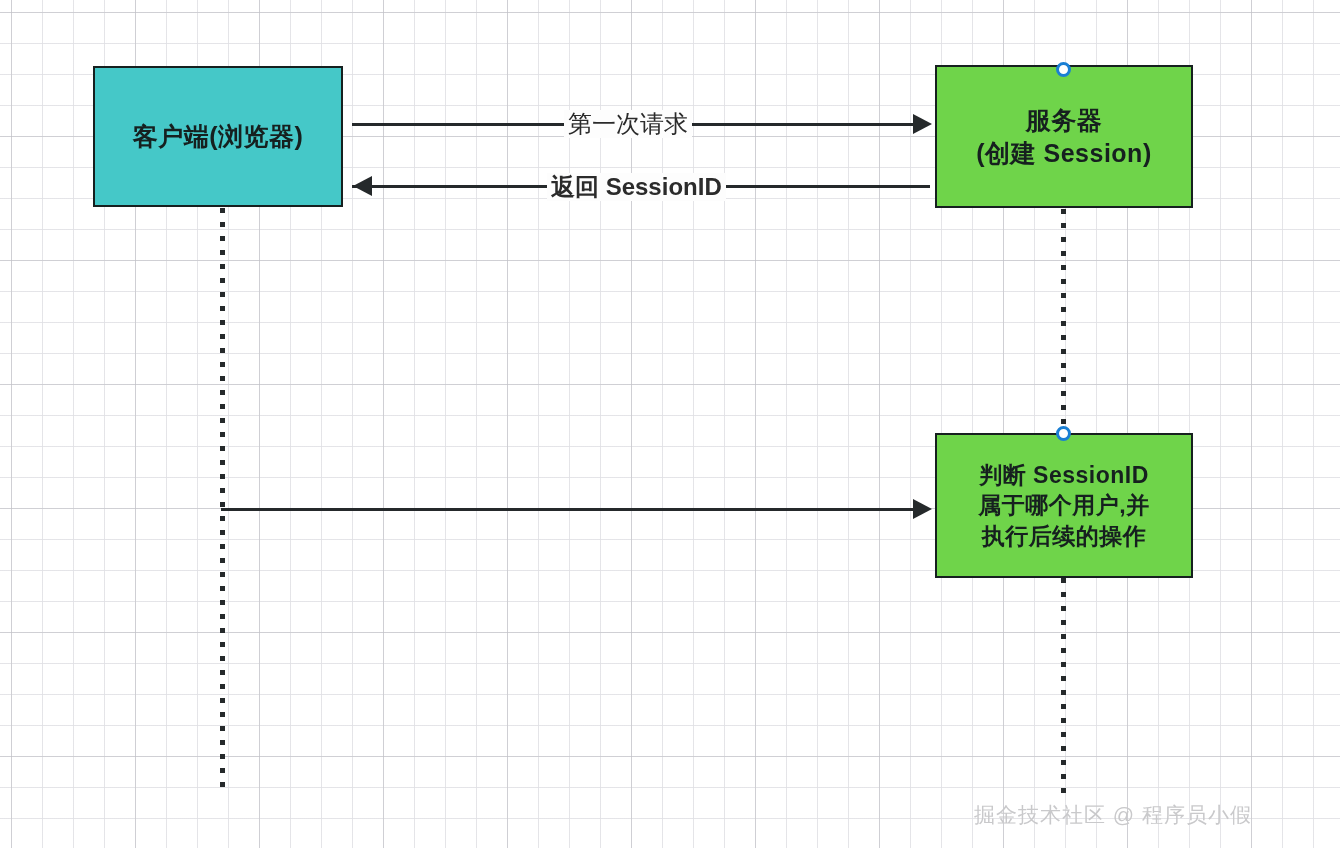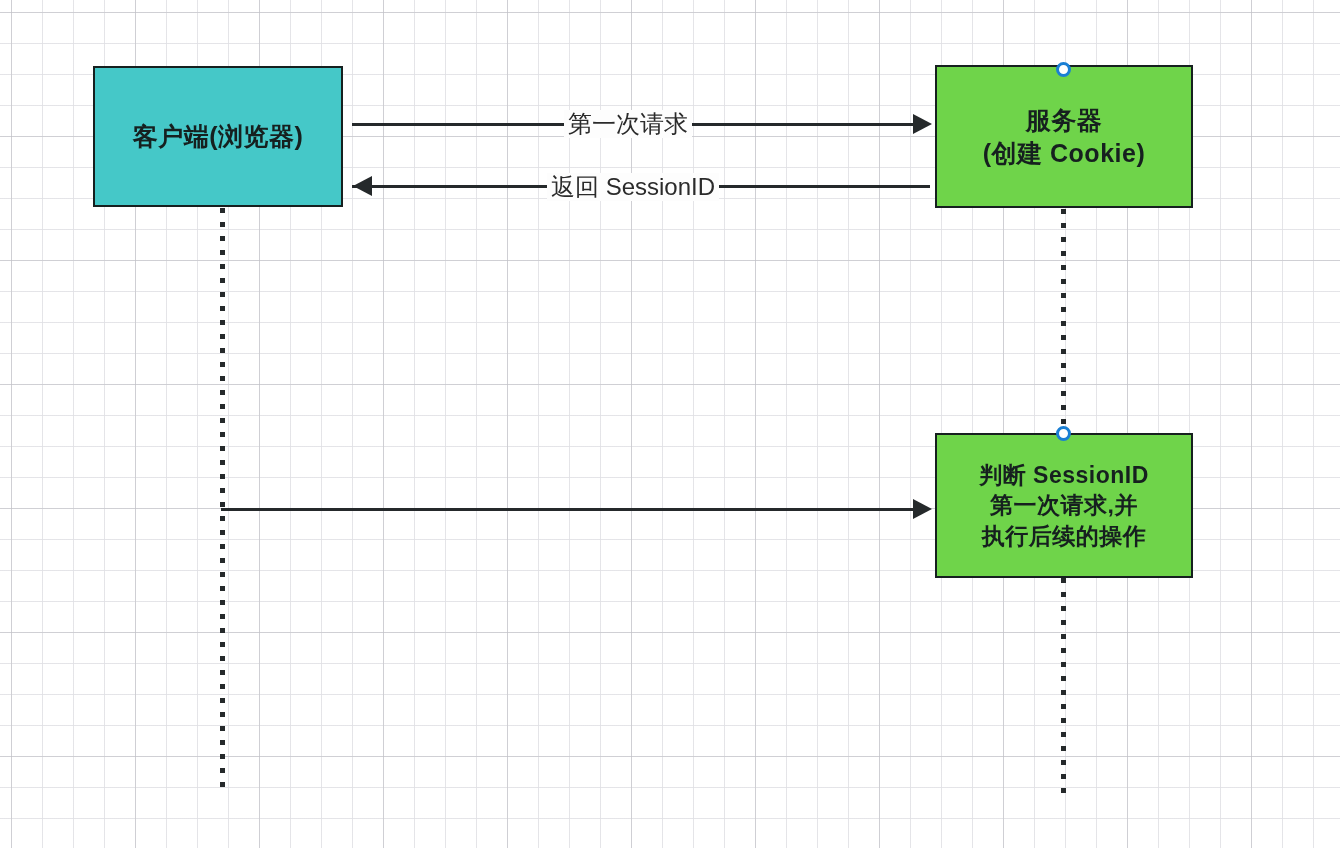--- a/index.html
+++ b/index.html
@@ -141,21 +141,21 @@
     position: absolute;
     z-index: 5;
     background: #fdfdfd;
     color: #2b2b2b;
     font-size: 24px;
     line-height: 1;
     padding: 2px 4px;
     white-space: nowrap;
   }
   .lbl-1 { left: 564px; top: 110px; text-align: right; }
-  .lbl-2 { left: 547px; top: 173px; }
+  .lbl-2 { left: 547px; top: 173px; font-weight: bold; }
   .lbl-3 { left: 336px; top: 496px; }
 
   
   .watermark {
     position: absolute;
     left: 974px;
     top: 801px;
     font-size: 21px;
     color: #c9c9cb;
     letter-spacing: 1px;
@@ -178,22 +178,23 @@
 
   <div class="arrowhead arrow-right ah-1"></div>
   <div class="arrowhead arrow-left ah-2"></div>
   <div class="arrowhead arrow-right ah-3"></div>
 
   <div class="msg-label lbl-1">第一次请求</div>
   <div class="msg-label lbl-2">返回 SessionID</div>
 
   <div class="node node-client">客户端(浏览器)</div>
   <div class="node node-server">服务器
-(创建 Cookie)</div>
+(创建 Session)</div>
   <div class="node node-decide">判断 SessionID
-第一次请求,并
+属于哪个用户,并
 执行后续的操作</div>
 
   <div class="handle handle-server-top"></div>
   <div class="handle handle-decide-top"></div>
 
+  <div class="watermark">掘金技术社区 @ 程序员小假</div>
 
 </div>
 
 </body></html>

